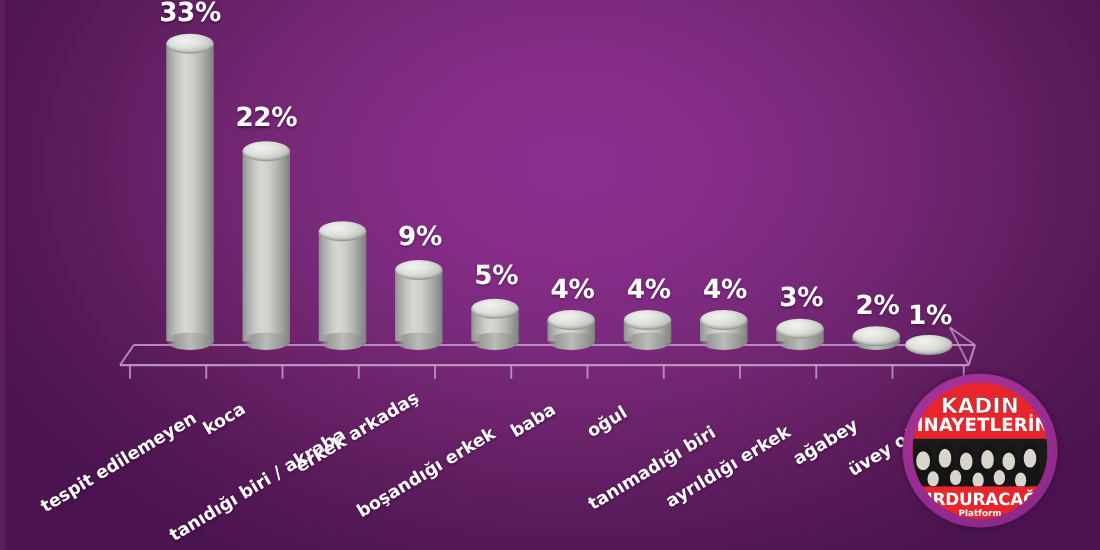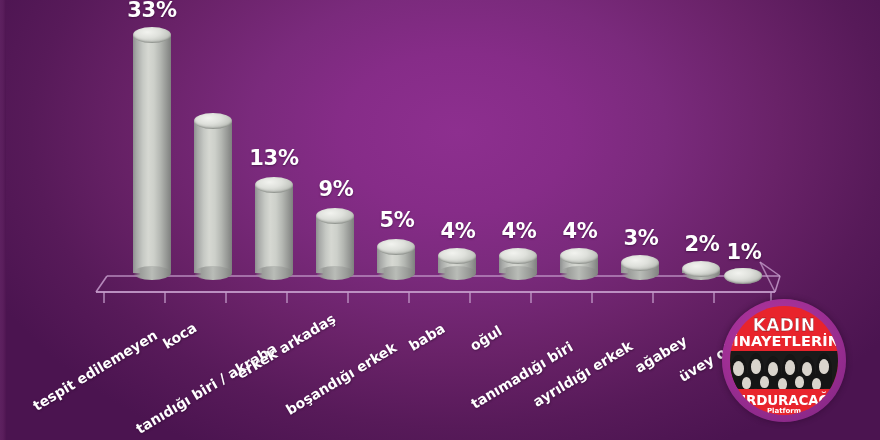--- a/index.html
+++ b/index.html
@@ -219,27 +219,27 @@
     <div class="bottom"></div>
     <div class="top"></div>
   </div>
   <div class="bar-value" style="left:112px; top:-2px; width:80px;">33%</div>
 
   <div class="bar" style="left:194px; top:113px; width:38px; height:167px;">
     <div class="body"></div>
     <div class="bottom"></div>
     <div class="top"></div>
   </div>
+  <div class="bar-value" style="left:173px; top:82px; width:80px;">22%</div>
 
   <div class="bar" style="left:255px; top:177px; width:38px; height:103px;">
     <div class="body"></div>
     <div class="bottom"></div>
     <div class="top"></div>
   </div>
-  <div class="bar-value" style="left:234px; top:146px; width:80px;">13%</div>
 
   <div class="bar" style="left:316px; top:208px; width:38px; height:72px;">
     <div class="body"></div>
     <div class="bottom"></div>
     <div class="top"></div>
   </div>
   <div class="bar-value" style="left:301px; top:177px; width:70px;">9%</div>
 
   <div class="bar" style="left:377px; top:239px; width:38px; height:41px;">
     <div class="body"></div>

